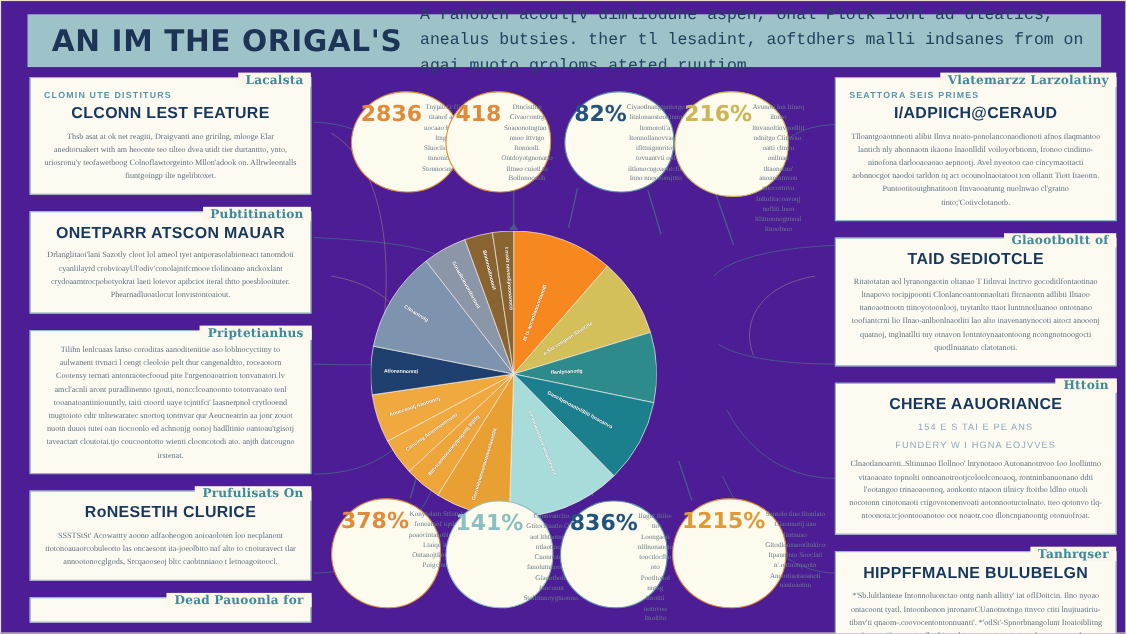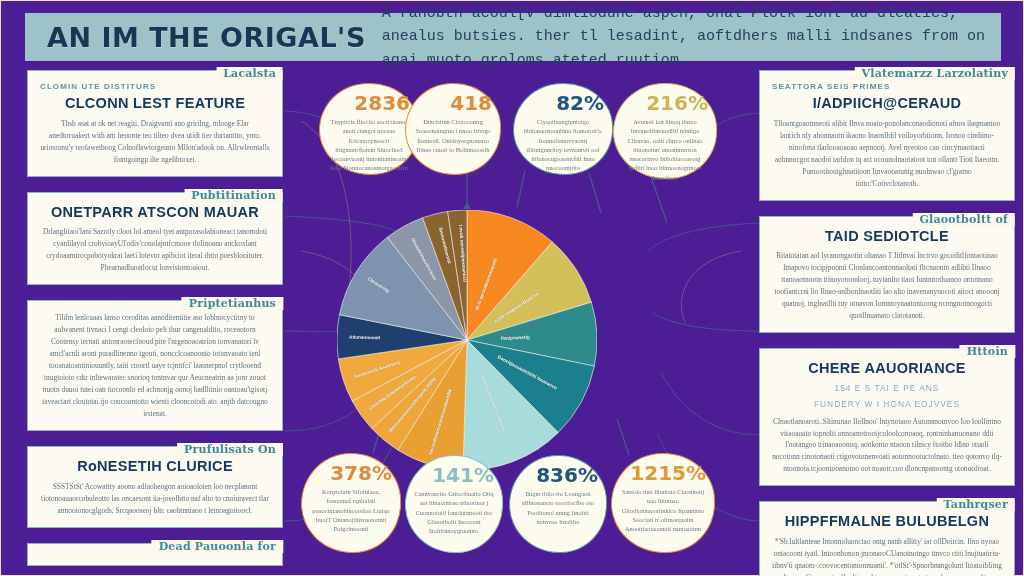--- a/index.html
+++ b/index.html
@@ -96,21 +96,21 @@
     text-shadow:0 0 1px rgba(0,0,0,.45);
     pointer-events:none;
   }
 
   
   .bubble{
     position:absolute;
     border:1.6px solid #e08b3c;
     border-radius:50% 50% 48% 52%/52% 48% 50% 50%;
     background:#fdfaee;
-    display:flex;flex-direction:column;align-items:flex-end;
+    display:flex;align-items:flex-start;
     padding:9px 8px 8px;
     box-sizing:border-box;
   }
   .bubble-num{
     font-size:20px;font-weight:bold;line-height:1;
     margin-bottom:4px;
     font-family:"DejaVu Sans",sans-serif;
   }
   .bubble-txt{
     font-size:6.4px;line-height:1.45;text-align:center;color:#6b7c8d;

